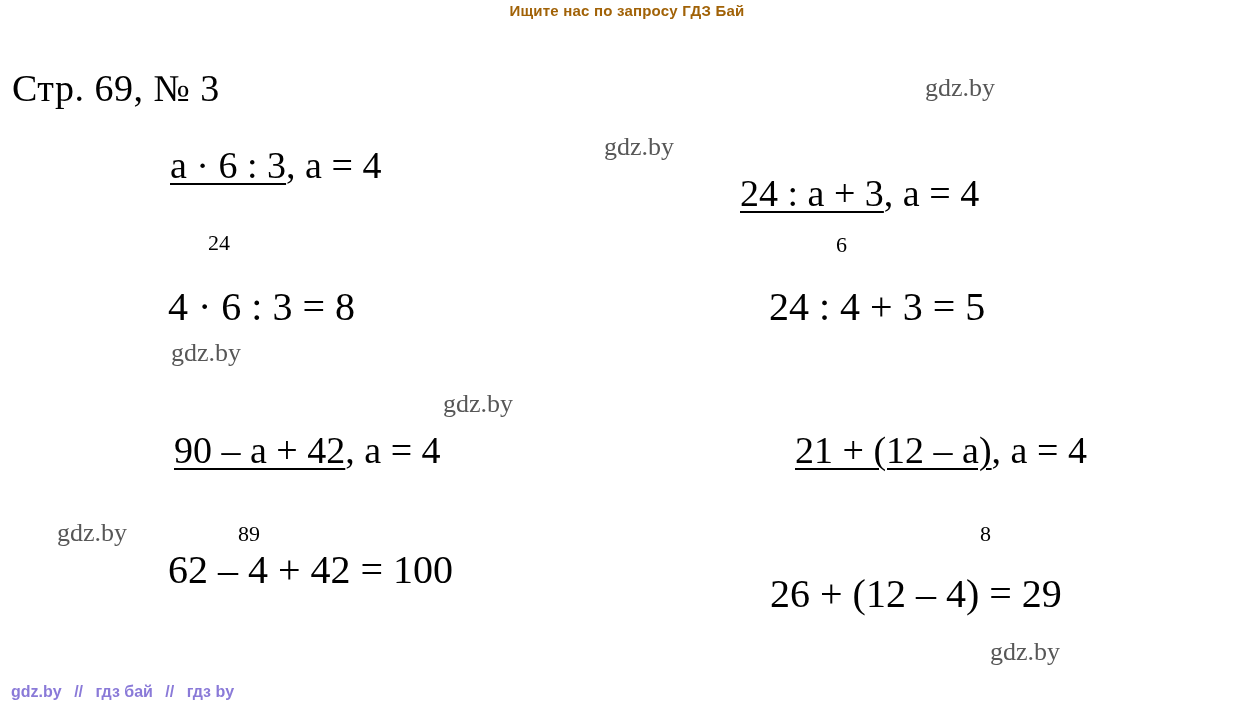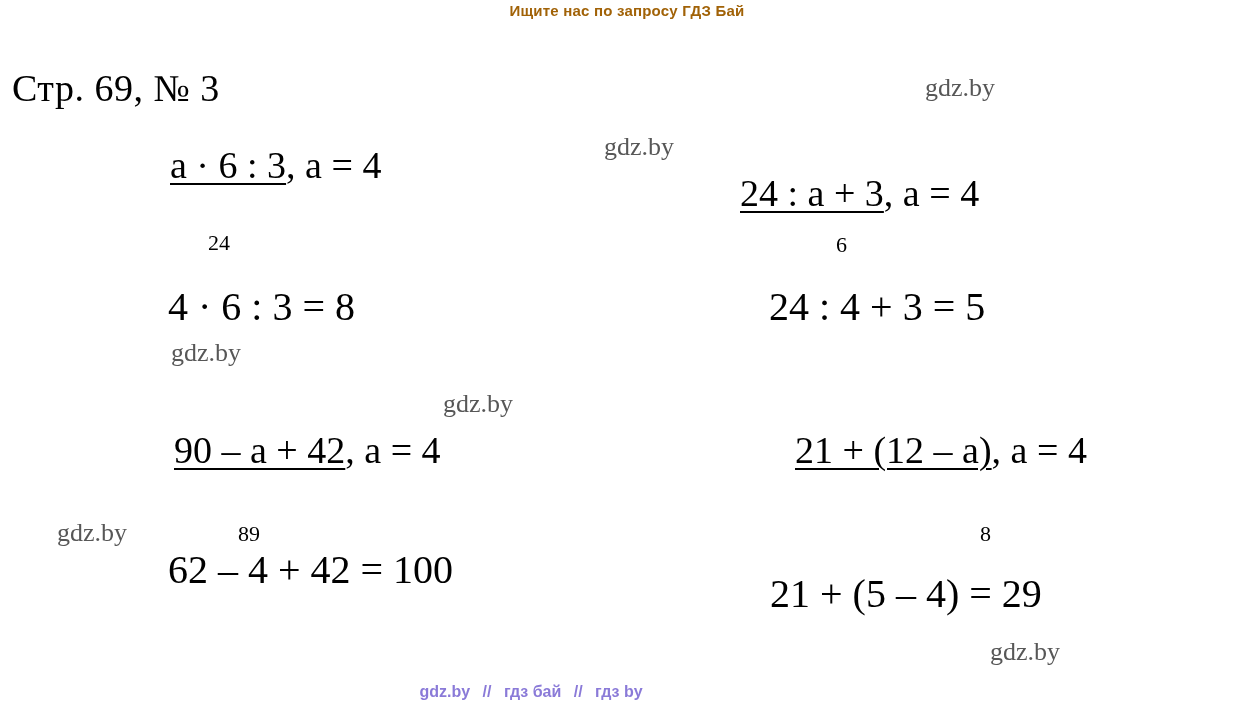--- a/index.html
+++ b/index.html
@@ -62,25 +62,25 @@
     font-family: "Liberation Serif", serif;
     font-size: 26px;
     color: #3a3a3a;
     opacity: 0.85;
   }
 
   #footer {
     bottom: 10px;
     left: 0;
     width: 1062px;
-    text-align: center;
     font-family: "Liberation Sans", sans-serif;
     font-size: 16px;
     font-weight: bold;
     color: #8a7ad8;
+    padding-left: 7px;
   }
   #footer span { margin: 0 4px; }
 </style>
 </head>
 <body>
 
 <div class="abs" id="top-banner">Ищите нас по запросу ГДЗ Бай</div>
 
 <div class="abs" id="page-title">Стр. 69, № 3</div>
 
@@ -99,21 +99,21 @@
 <div class="abs expr" style="top:430px; left:174px;">
   <span class="underlined">90 – a + 42</span><span>, a = 4</span>
 </div>
 <div class="abs hint" style="top:523px; left:238px;">89</div>
 <div class="abs solution" style="top:548px; left:168px;">62 – 4 + 42 = 100</div>
 
 <div class="abs expr" style="top:430px; left:747px;margin-left:48px;">
   <span class="underlined">21 + (12 – a)</span><span>, a = 4</span>
 </div>
 <div class="abs hint" style="top:523px; left:980px;">8</div>
-<div class="abs solution" style="top:572px; left:770px;">21 + (5 – 4) = 29</div>
+<div class="abs solution" style="top:572px; left:770px;">26 + (12 – 4) = 29</div>
 
 <div class="abs wm" style="top:132px; left:604px;">gdz.by</div>
 <div class="abs wm" style="top:73px; left:925px;">gdz.by</div>
 <div class="abs wm" style="top:338px; left:171px;">gdz.by</div>
 <div class="abs wm" style="top:389px; left:443px;">gdz.by</div>
 <div class="abs wm" style="top:518px; left:57px;">gdz.by</div>
 <div class="abs wm" style="top:637px; left:990px;">gdz.by</div>
 
 <div class="abs" id="footer">
   <span>gdz.by</span>

